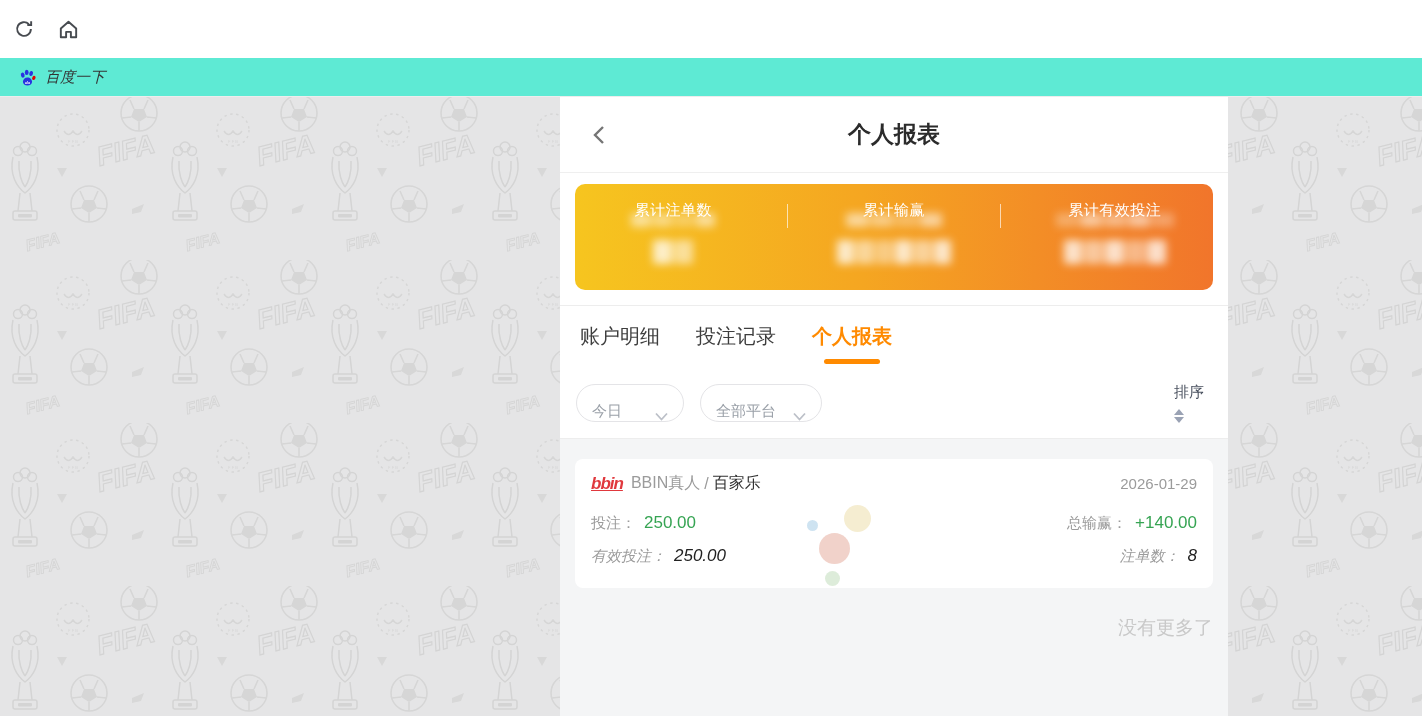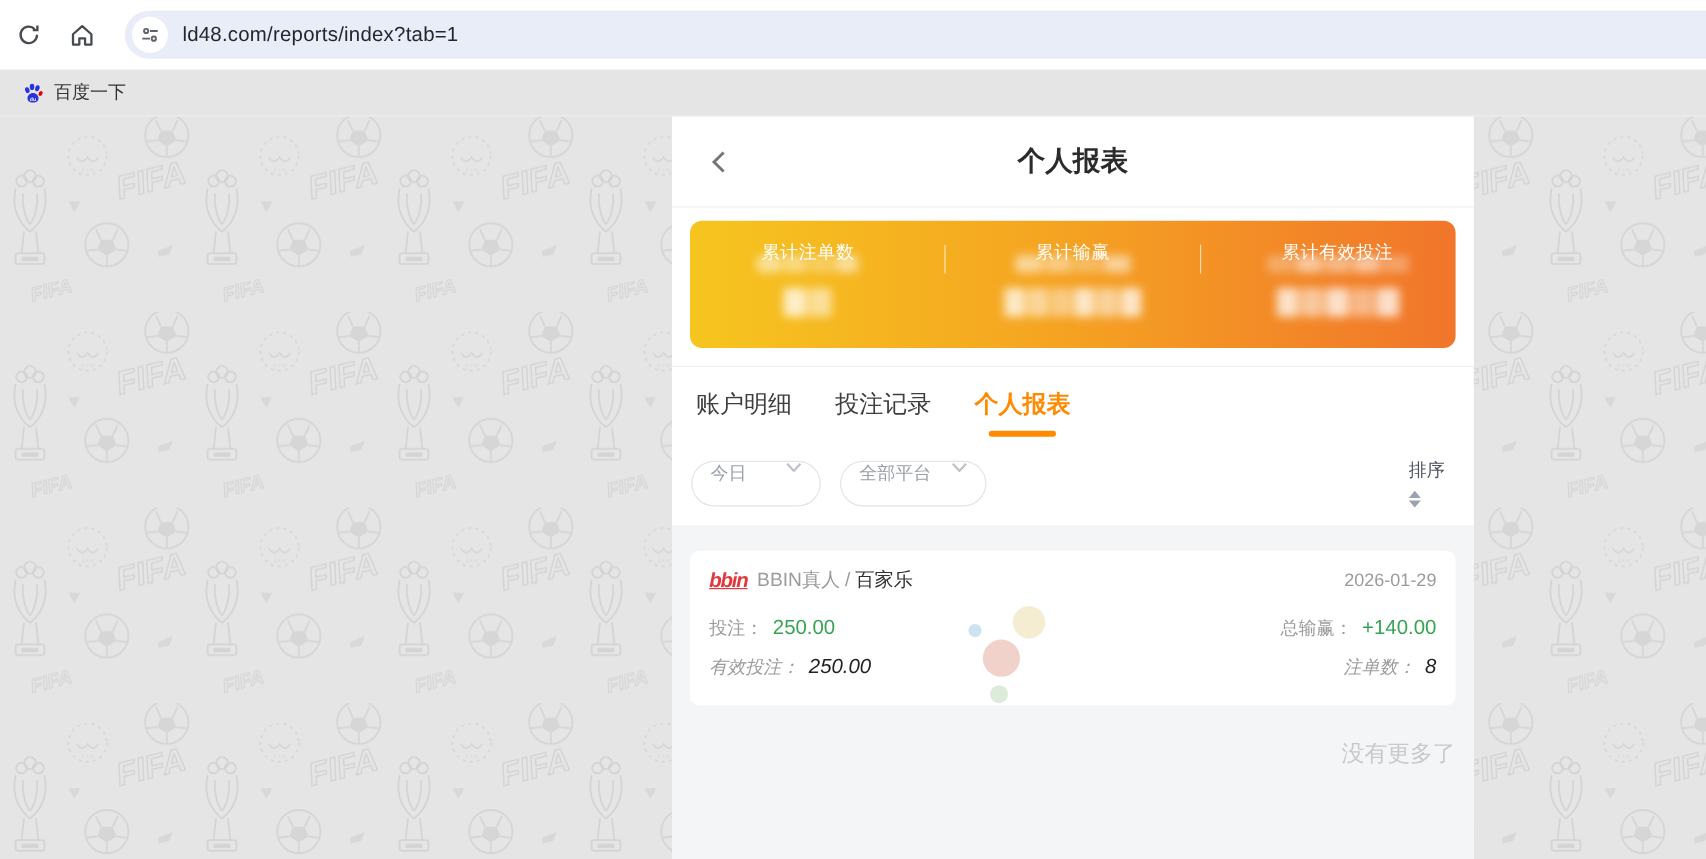--- a/index.html
+++ b/index.html
@@ -4,21 +4,21 @@
 <style>
   * { margin:0; padding:0; box-sizing:border-box; }
   html,body { width:1422px; height:716px; font-family:"Liberation Sans", sans-serif; background:#fff; overflow:hidden; }
 
   
   .toolbar { height:58px; background:#fff; display:flex; align-items:center; padding-left:6px; }
   .tb-btn { width:36px; height:36px; display:flex; align-items:center; justify-content:center; border-radius:50%; cursor:pointer; }
   .omnibox { flex:1; height:40px; margin-left:18px; background:#e9edf8; border-radius:20px 0 0 20px; display:flex; align-items:center; padding-left:6px; }
   .site-badge { width:30px; height:30px; border-radius:50%; background:#fff; display:flex; align-items:center; justify-content:center; }
   .url-text { margin-left:12px; font-size:17px; color:#23262b; letter-spacing:.2px; }
-  .bookmarks { height:39px; background:#e5e5e5; border-bottom:1px solid #ededed; display:flex; padding-left:10px; }
+  .bookmarks { height:39px; background:#5eead4; border-bottom:1px solid #ededed; display:flex; padding-left:10px;font-style:italic; }
   .bm-item { display:flex; align-items:center; gap:8px; padding:4px 8px; border-radius:6px; cursor:pointer; }
   .bm-label { font-size:15px; color:#333; }
 
   
   .page { position:relative; height:619px; background:#e5e5e6; overflow:hidden; }
   .pattern-layer { position:absolute; inset:0; }
   .panel { position:absolute; top:0; bottom:0; left:560px; width:668px; background:#fff; display:flex; flex-direction:column; }
 
   .hdr { height:76px; position:relative; display:flex; align-items:center; justify-content:center; border-bottom:1px solid #efefef; background:#fff; }
   .hdr-back { position:absolute; left:26px; top:24px; width:28px; height:28px; display:flex; align-items:center; justify-content:center; cursor:pointer; }
@@ -39,21 +39,21 @@
   .censor-value { margin-top:13px; height:24px; }
   .val1{width:40px;} .val2{width:102px;} .val3{width:114px;}
 
   .tabs-row { background:#fff; padding:17px 20px 0; display:flex; gap:36px; }
   .tab { font-size:20px; color:#3e3e3e; cursor:pointer; text-align:center; padding-bottom:8px; }
   .tab .tab-underline { height:5px; width:56px; border-radius:3px; background:transparent; margin:9px auto 0; }
   .tab.active { color:#FF8A00; font-weight:700; }
   .tab.active .tab-underline { background:#FF8A00; }
 
   .filter-row { background:#fff; padding:11px 16px 15px; display:flex; align-items:center; border-bottom:1px solid #ededed; }
-  .pill { height:38px; border:1px solid #e4e4e7; border-radius:19px; display:flex; align-items:flex-start; justify-content:space-between; padding:0 15px; color:#9aa0a8; font-size:15px; cursor:pointer; background:#fff; }
+  .pill { height:38px; border:1px solid #e4e4e7; border-radius:19px; display:flex; align-items:flex-end; justify-content:space-between; padding:0 15px; color:#9aa0a8; font-size:15px; cursor:pointer; background:#fff; }
   .pill + .pill { margin-left:16px; }
   .pill-1{width:108px;} .pill-2{width:122px;} .pill-3{width:122px;}
   .sorter { margin-left:auto; display:flex; align-items:flex-start; gap:7px; cursor:pointer; padding-right:8px;flex-direction:column; }
   .sorter-label { font-size:15px; color:#49505e; }
   .sort-arrows { display:flex; flex-direction:column; gap:2px; }
   .tri-up { width:0; height:0; border-left:5px solid transparent; border-right:5px solid transparent; border-bottom:6px solid #9aa2b4; }
   .tri-down { width:0; height:0; border-left:5px solid transparent; border-right:5px solid transparent; border-top:6px solid #9aa2b4; }
 
   .content { flex:1; background:#f4f5f6; padding:20px 15px 0; }
   .report-card { position:relative; background:#fff; border-radius:8px; padding:14px 16px 22px; overflow:hidden; }
@@ -84,31 +84,20 @@
   <div class="tb-btn">
     <svg width="22" height="22" viewBox="0 0 24 24" fill="none" stroke="#474b50" stroke-width="2.1">
       <path d="M19.5 12a7.5 7.5 0 1 1-2.2-5.3"></path>
       <path d="M19.8 3.5v4.2h-4.2" fill="none"></path>
     </svg>
   </div>
   <div class="tb-btn" style="margin-left:8px">
     <svg width="23" height="23" viewBox="0 0 24 24" fill="none" stroke="#474b50" stroke-width="2">
       <path d="M4 11 L12 4 L20 11 V20 H14.5 V14.5 H9.5 V20 H4 Z" stroke-linejoin="round"></path>
     </svg>
-  </div>
-  <div class="omnibox">
-    <div class="site-badge">
-      <svg width="16" height="16" viewBox="0 0 20 20" fill="none" stroke="#5f6368" stroke-width="2">
-        <circle cx="6" cy="6" r="2.2"></circle>
-        <line x1="10" y1="6" x2="18" y2="6"></line>
-        <line x1="2" y1="14" x2="10" y2="14"></line>
-        <circle cx="14" cy="14" r="2.2"></circle>
-      </svg>
-    </div>
-    <span class="url-text">ld48.com/reports/index?tab=1</span>
   </div>
 </div>
 
 <div class="bookmarks">
   <div class="bm-item">
     <svg width="19" height="19" viewBox="0 0 24 24">
       <ellipse cx="6" cy="9" rx="2.3" ry="3.2" fill="#2932E1" transform="rotate(-18 6 9)"></ellipse>
       <ellipse cx="11" cy="5.6" rx="2.4" ry="3.3" fill="#2932E1"></ellipse>
       <ellipse cx="16.6" cy="7" rx="2.3" ry="3.2" fill="#2932E1" transform="rotate(16 16.6 7)"></ellipse>
       <ellipse cx="20" cy="12.5" rx="2" ry="2.8" fill="#E10601" transform="rotate(28 20 12.5)"></ellipse>

